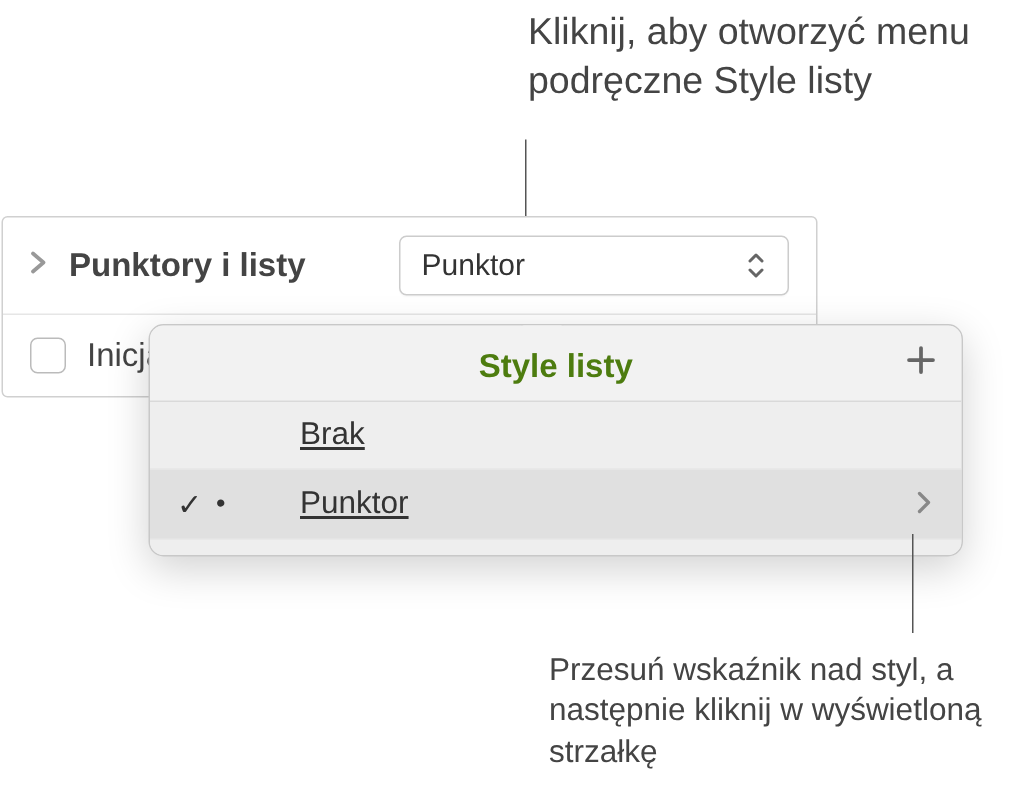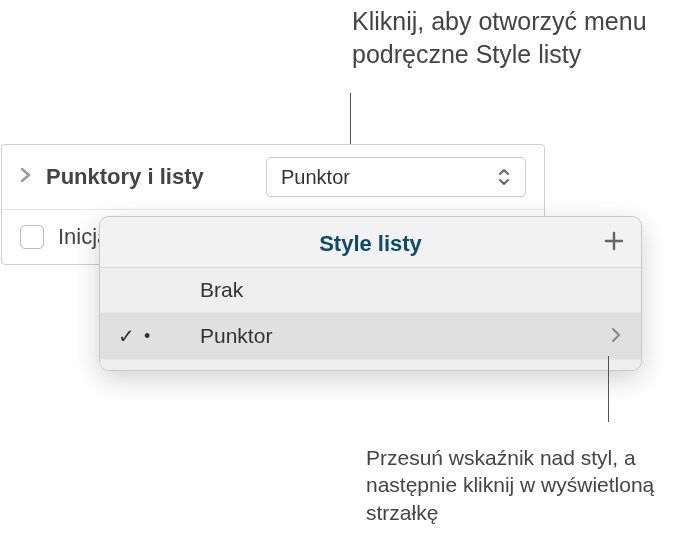--- a/index.html
+++ b/index.html
@@ -116,21 +116,21 @@
       position: relative;
       z-index: 2;
       padding: 14px 18px 10px;
       text-align: center;
       border-bottom: 1px solid #d9d9d9;
       background: #f2f2f2;
     }
     .popover-title {
       font-weight: 700;
       font-size: 22px;
-      color: #0c4a6e;
+      color: #4d7c0f;
     }
     .add-btn {
       position: absolute;
       right: 16px;
       top: 10px;
       font-size: 30px;
       color: #666;
       line-height: 1;
     }
     .popover-item {
@@ -157,21 +157,21 @@
       left: 44px;
       top: 50%;
       transform: translateY(-50%);
       font-size: 18px;
       color: #333;
     }
     .item-text {
       flex: 1;
       padding-left: 40px;
     }
-    .popover-item .item-text { padding-left: 40px; }
+    .popover-item .item-text { padding-left: 40px; text-decoration: underline; }
     .popover-item.brak .item-text { padding-left: 40px; }
     .item-arrow {
       font-size: 22px;
       color: #777;
     }
     .popover-item.brak { padding-left: 20px; }
     .popover-item.brak .item-text { padding-left: 80px; }
     .popover-item.last-cut {
       height: 10px;
       padding: 0;
@@ -180,21 +180,21 @@
     .callout-line-bottom {
       position: absolute;
       top: 356px;
       left: 608px;
       width: 1px;
       height: 66px;
       background: #555;
     }
     .callout-bottom {
       position: absolute;
-      top: 444px;
+      top: 433px;
       left: 366px;
       width: 310px;
       font-size: 21px;
       line-height: 1.3;
       color: #444;
       text-align: left;
     }
   </style>
 </head>
 <body>

